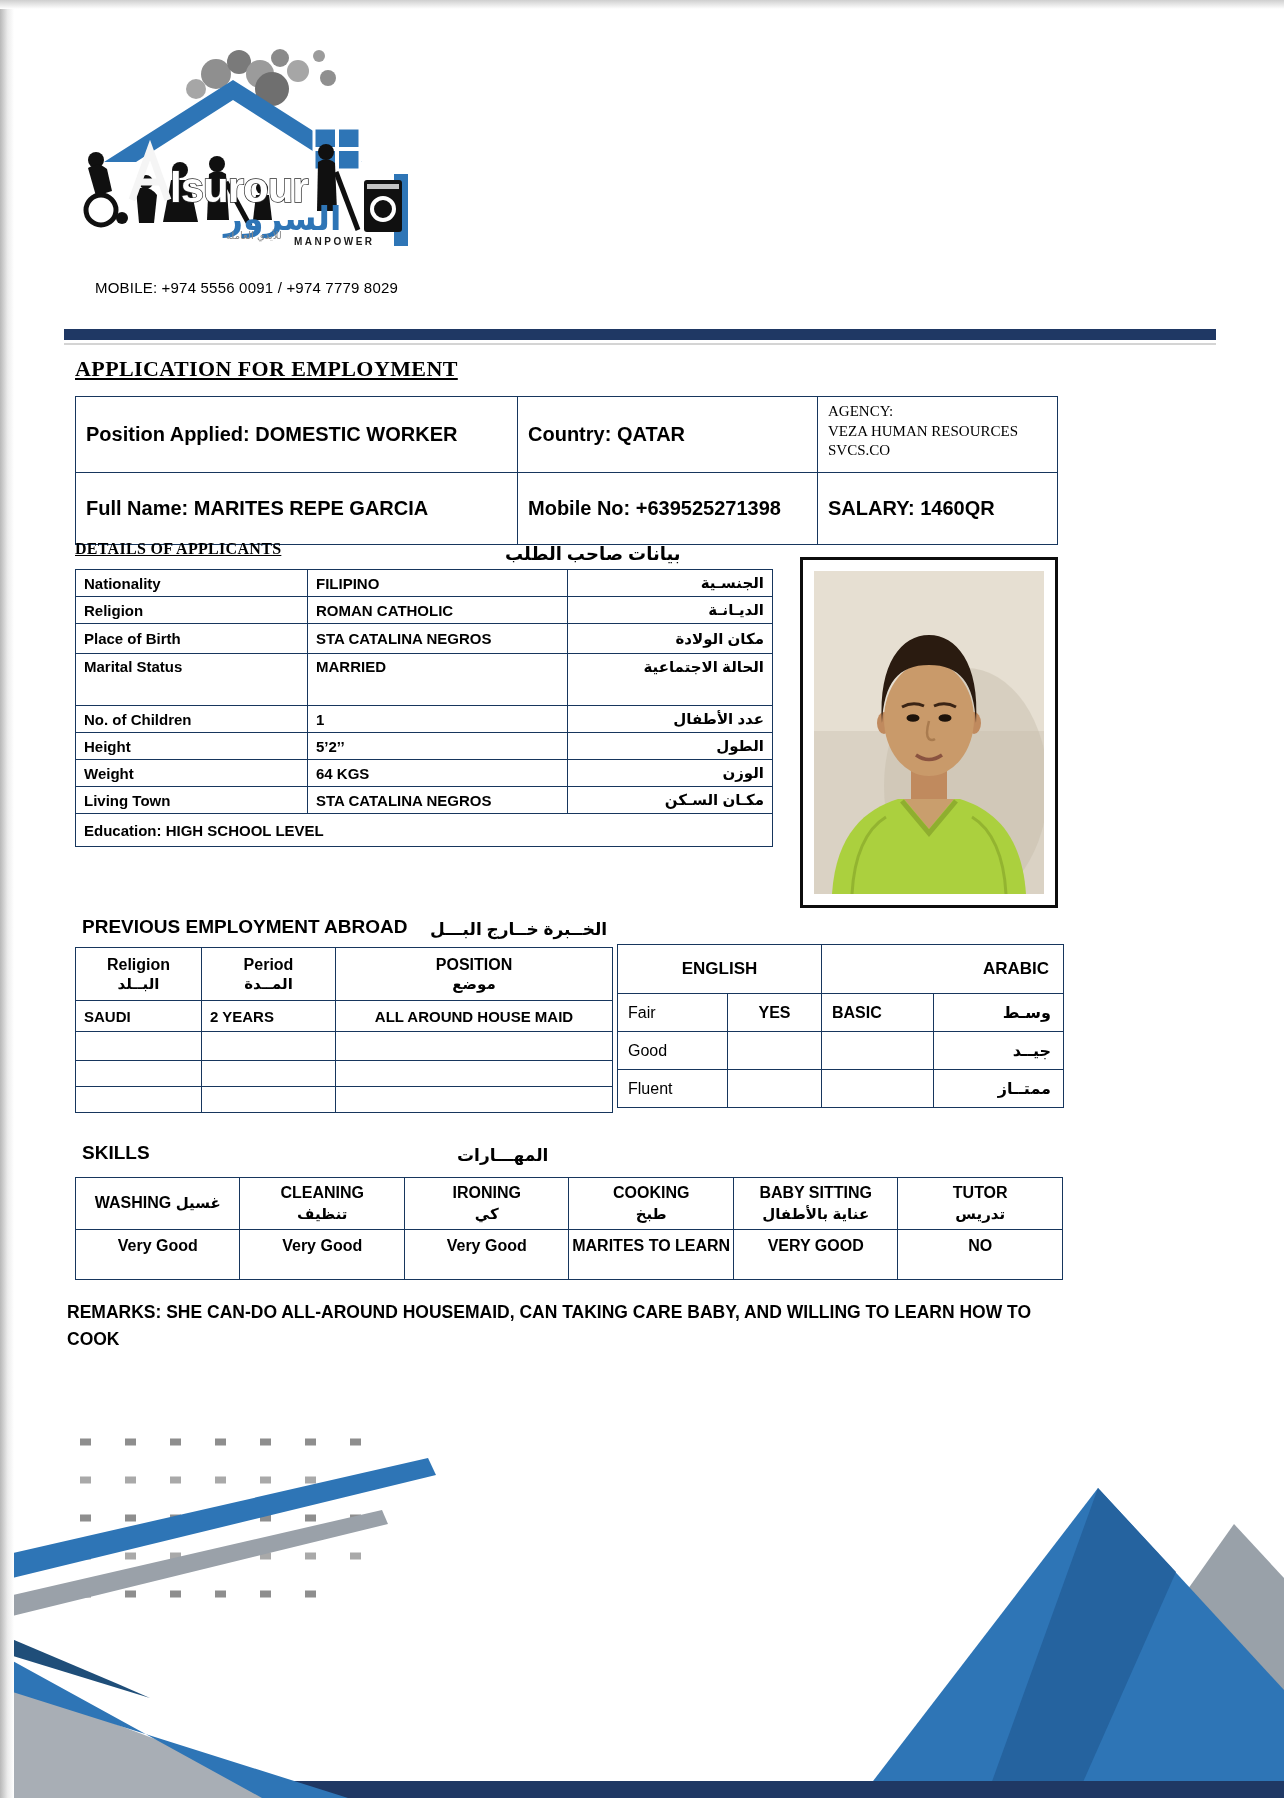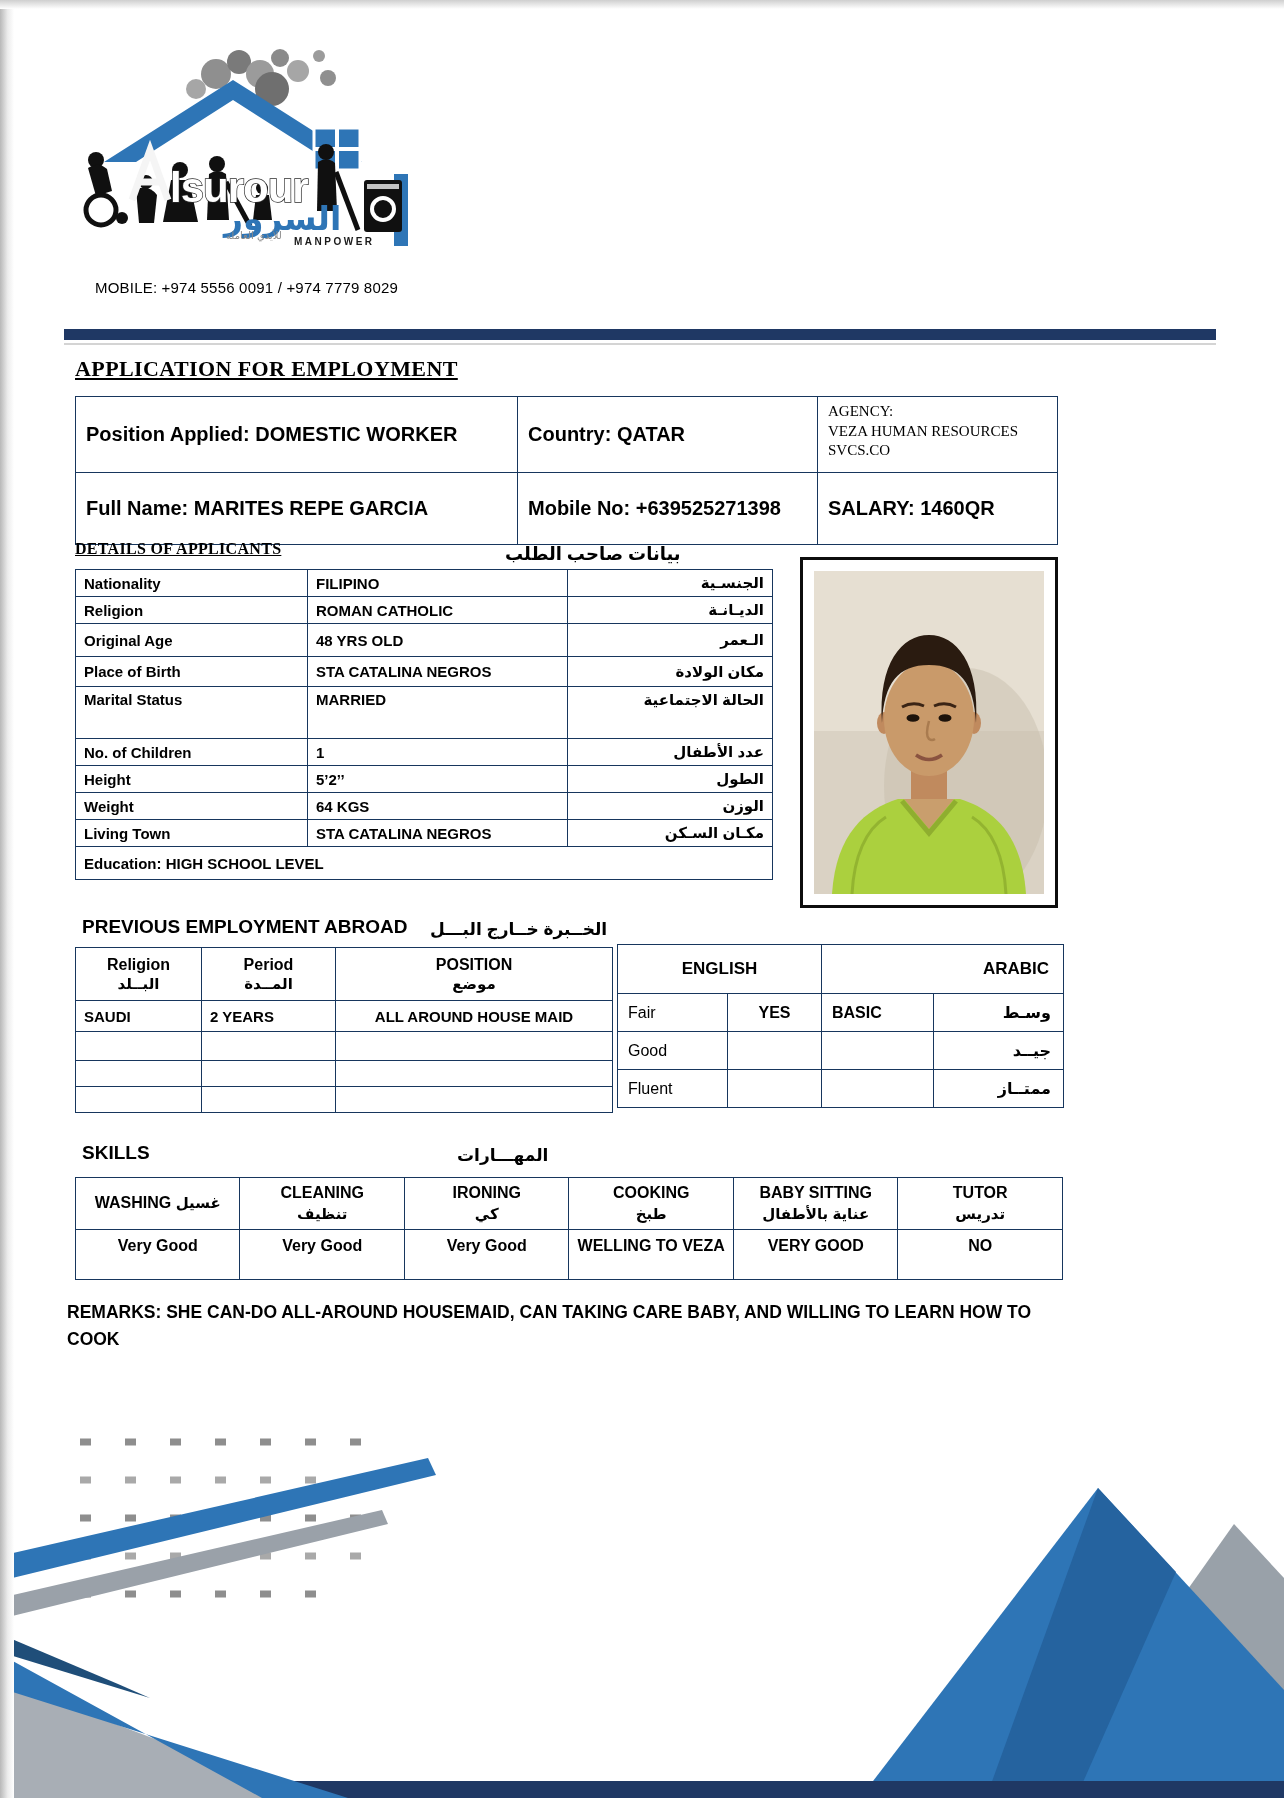--- a/index.html
+++ b/index.html
@@ -203,25 +203,20 @@
       <tr>
         <td>Nationality</td>
         <td>FILIPINO</td>
         <td class="ar">الجنسـية</td>
       </tr>
       <tr>
         <td>Religion</td>
         <td>ROMAN CATHOLIC</td>
         <td class="ar">الديـانـة</td>
       </tr>
-      <tr class="row-age">
-        <td>Original Age</td>
-        <td>48 YRS OLD</td>
-        <td class="ar">الـعمر</td>
-      </tr>
       <tr class="row-pob">
         <td>Place of Birth</td>
         <td>STA CATALINA NEGROS</td>
         <td class="ar">مكان الولادة</td>
       </tr>
       <tr class="row-marital">
         <td>Marital Status</td>
         <td>MARRIED</td>
         <td class="ar">الحالة الاجتماعية</td>
       </tr>
@@ -391,21 +386,21 @@
         </th>
         <th>
           <div>TUTOR</div>
           <div class="ar">تدريس</div>
         </th>
       </tr>
       <tr>
         <td>Very Good</td>
         <td>Very Good</td>
         <td>Very Good</td>
-        <td>WELLING TO VEZA</td>
+        <td>MARITES TO LEARN</td>
         <td>VERY GOOD</td>
         <td>NO</td>
       </tr>
     </tbody>
   </table>
 
   <div class="remarks">REMARKS: SHE CAN-DO ALL-AROUND HOUSEMAID, CAN TAKING CARE BABY, AND WILLING TO LEARN HOW TO COOK</div>
 
   <svg class="deco-bottom" viewBox="0 0 1284 370" preserveAspectRatio="none">
     <g>

